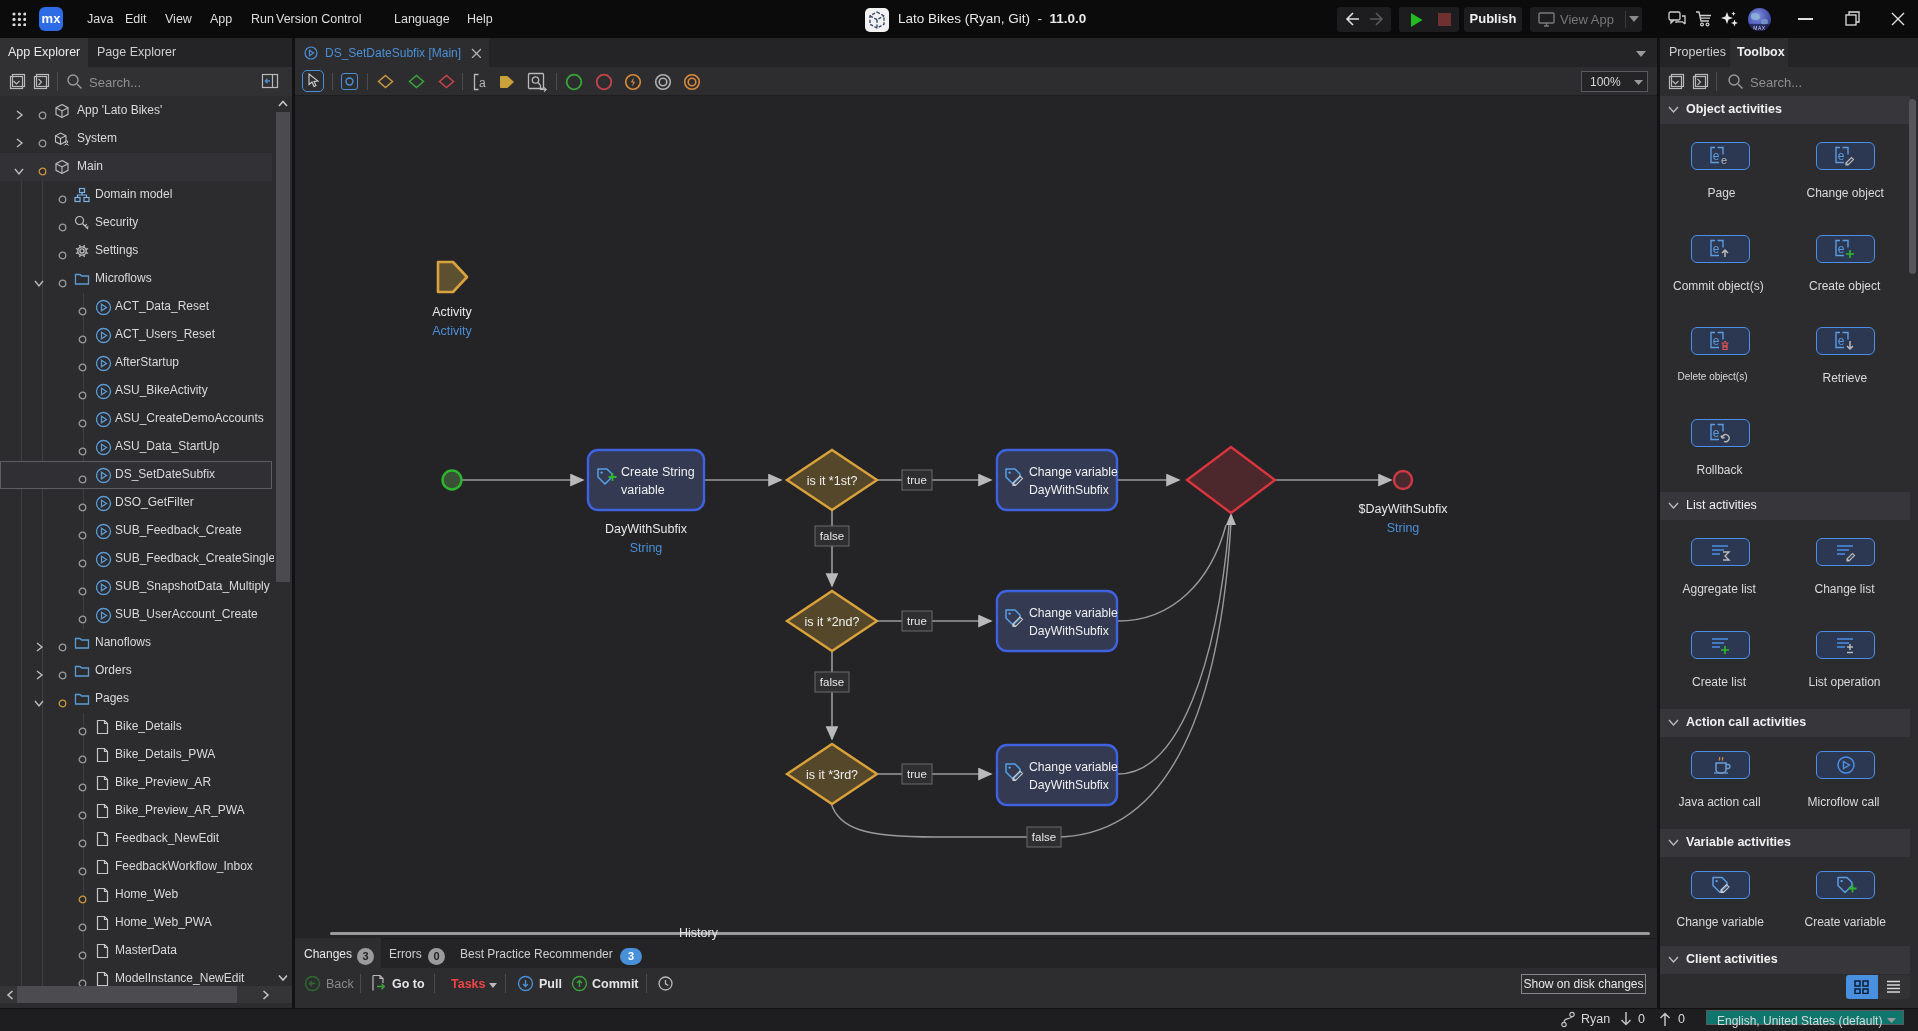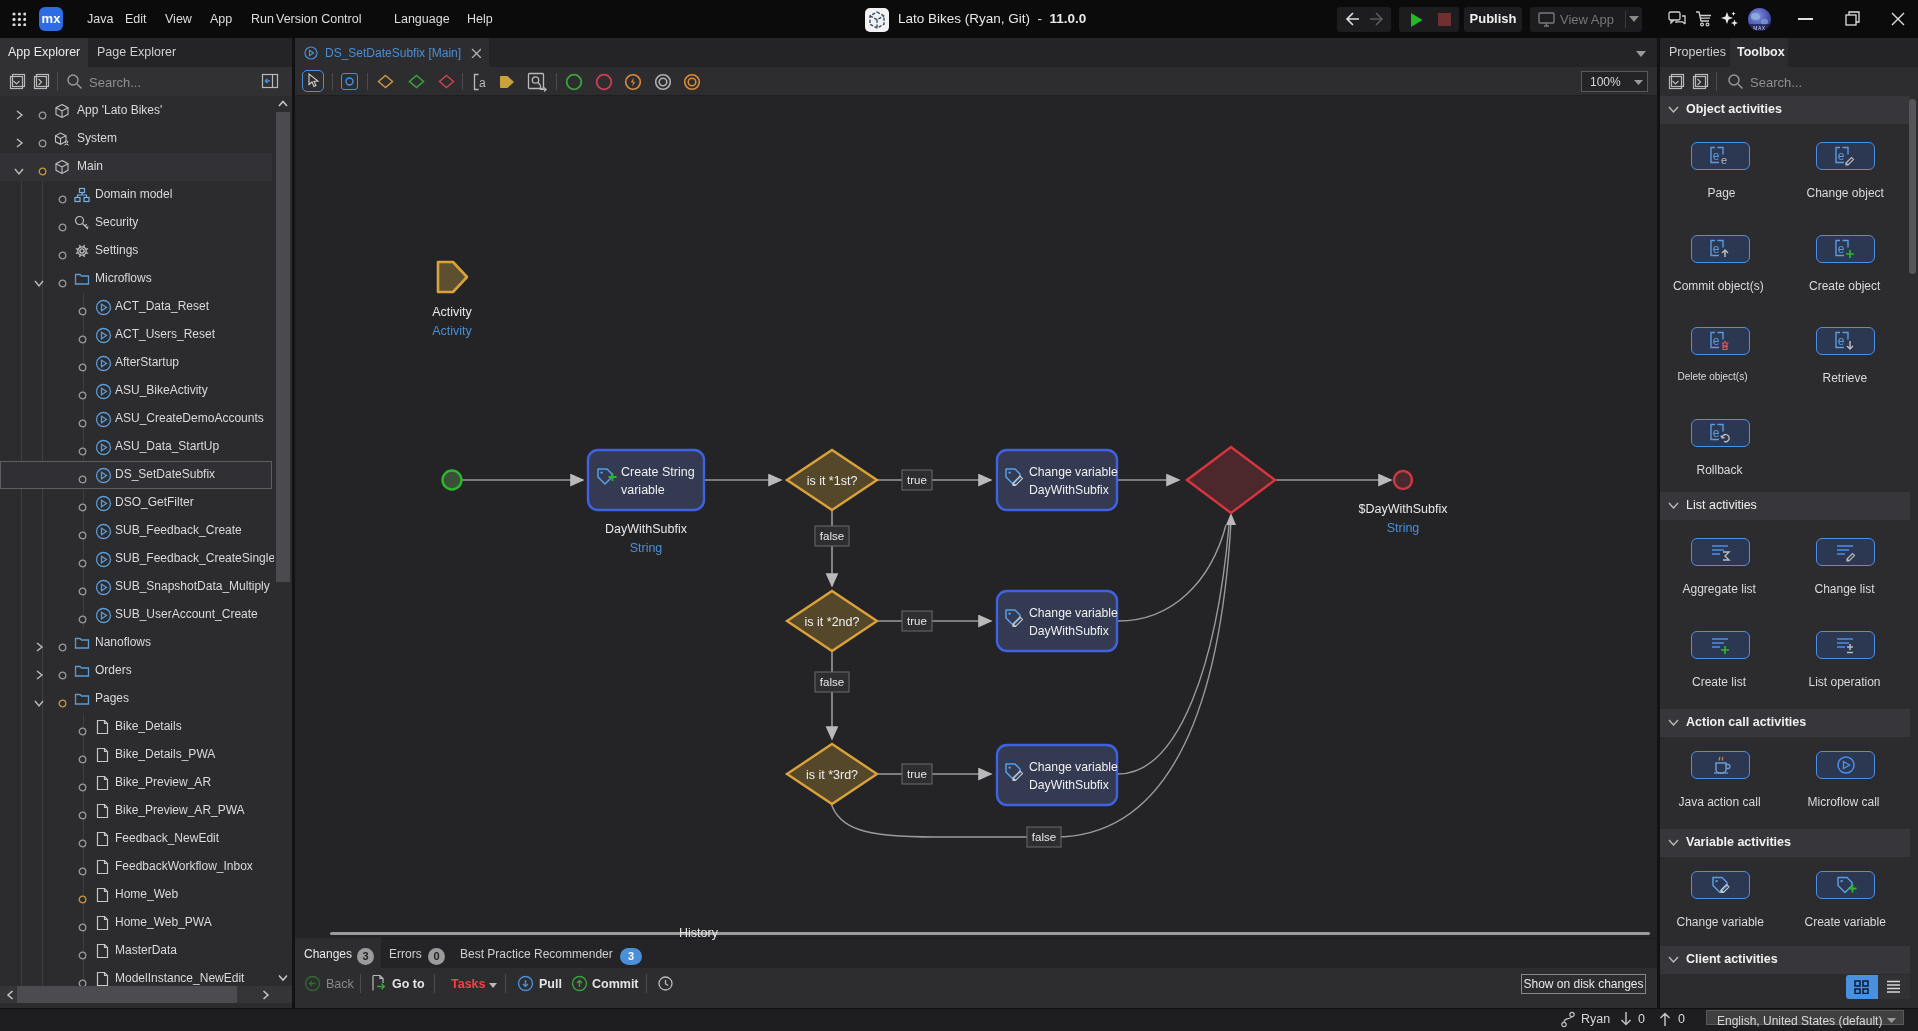--- a/index.html
+++ b/index.html
@@ -807,18 +807,18 @@
     </svg>
 <div class="txt" style="left:1581px;top:1012px;font-size:12.5px;color:#d8d8d8;">Ryan</div>
 <svg class="abs" style="left:1620px;top:1011px" width="12" height="16" viewBox="0 0 12 16">
 <path d="M6 1 L6 13 M1.5 9 L6 13.5 L10.5 9" fill="none" stroke="#c0c0c0" stroke-width="1.5"></path>
     </svg>
 <div class="txt" style="left:1638px;top:1012px;font-size:12.5px;color:#d8d8d8;">0</div>
 <svg class="abs" style="left:1659px;top:1011px" width="12" height="16" viewBox="0 0 12 16">
 <path d="M6 15 L6 3 M1.5 7 L6 2.5 L10.5 7" fill="none" stroke="#c0c0c0" stroke-width="1.5"></path>
     </svg>
 <div class="txt" style="left:1678px;top:1012px;font-size:12.5px;color:#d8d8d8;">0</div>
-<div class="abs" style="left:1706px;top:1010px;width:198px;height:15px;border:1px solid #5a5a5e;background:#404040;">
+<div class="abs" style="left:1706px;top:1010px;width:198px;height:15px;border:1px solid #5a5a5e;background:#0f766e;">
 <div class="txt" style="left:10px;top:3px;font-size:12px;color:#d8d8d8;">English, United States (default)</div>
 <svg class="abs" style="left:180px;top:7px" width="9" height="5">
         <path d="M0 0 L9 0 L4.5 5 Z" fill="#9a9a9a"></path>
       </svg>
     </div>
 </div>
 </body></html>

